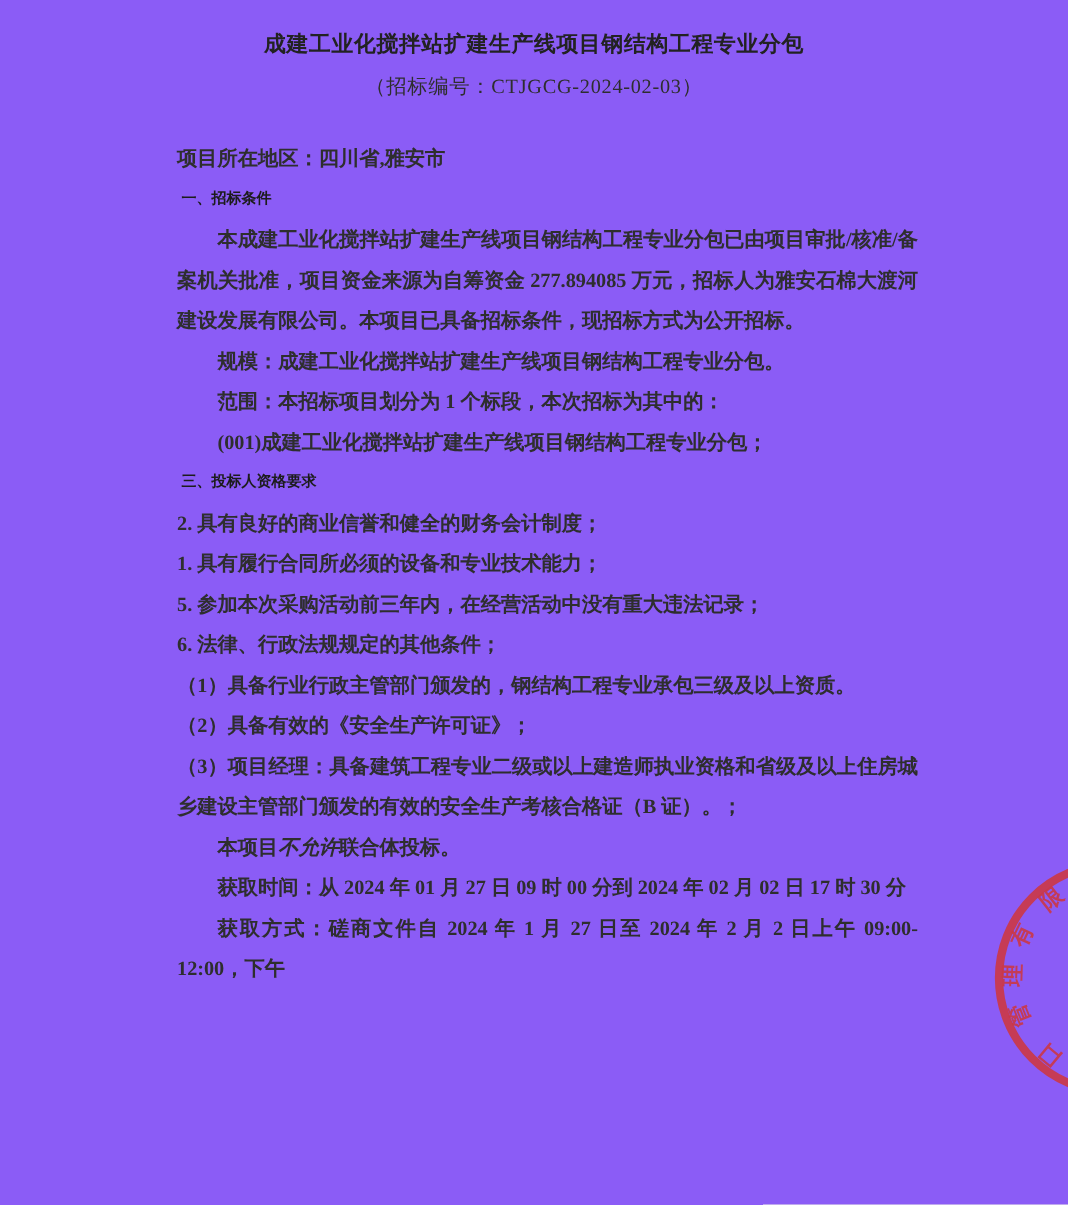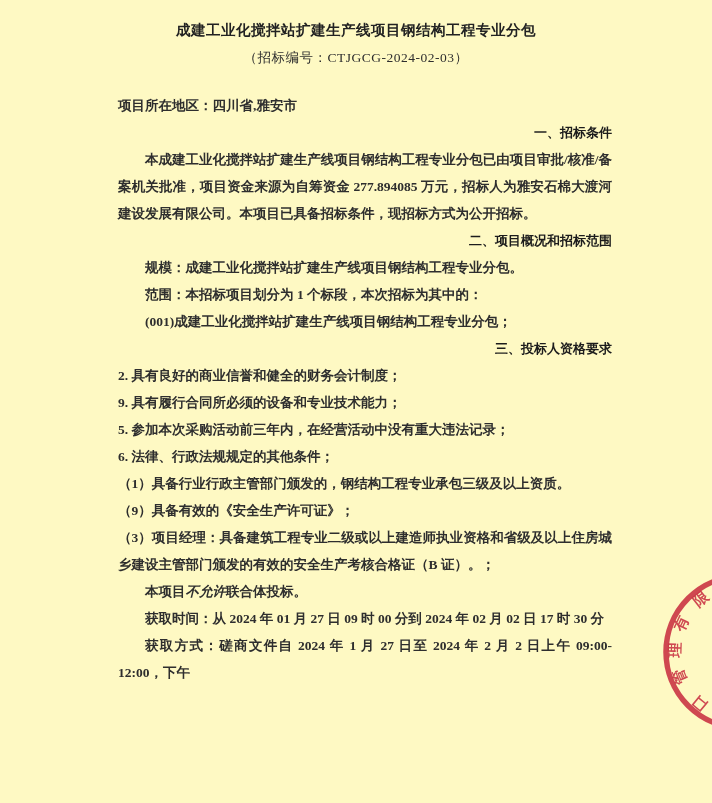--- a/index.html
+++ b/index.html
@@ -1,21 +1,21 @@
 <!DOCTYPE html>
 <html><head>
 <meta charset="utf-8">
 <style>
   html, body { margin: 0; padding: 0; background: #e8e8e8; }
   .page {
     position: relative;
     width: 712px;
     height: 803px;
     margin: 0 auto;
-    background: #fef9c3;
+    background: #8b5cf6;
     overflow: hidden;
     font-family: "Liberation Serif", "DejaVu Serif", serif;
     color: #2e2e2e;
   }
   .doc-header {
     position: absolute;
     top: 17px;
     left: 0;
     width: 712px;
     text-align: center;
@@ -42,24 +42,24 @@
   }
   .doc-content p,
   .doc-content h2 {
     margin: 0;
     font-size: 13.5px;
     line-height: 27px;
     font-weight: bold;
     text-align: justify;
   }
   .doc-content h2 {
-    font-size: 13px;
+    font-size: 10px;
     font-weight: bold;
     color: #1c1c1c;
-    text-align: right;
+    text-align: left;
     margin-left: 3px;
   }
   .indent { text-indent: 2em; }
   .emph { font-style: italic; }
   .seal {
     position: absolute;
     left: 632px;
     top: 548px;
     width: 80px;
     height: 200px;
@@ -79,32 +79,31 @@
     <div class="doc-title">成建工业化搅拌站扩建生产线项目钢结构工程专业分包</div>
     <div class="doc-subtitle">（招标编号：CTJGCG-2024-02-03）</div>
   </header>
 
   <main class="doc-content">
     <p>项目所在地区：四川省,雅安市</p>
 
     <h2>一、招标条件</h2>
     <p class="indent">本成建工业化搅拌站扩建生产线项目钢结构工程专业分包已由项目审批/核准/备案机关批准，项目资金来源为自筹资金 277.894085 万元，招标人为雅安石棉大渡河建设发展有限公司。本项目已具备招标条件，现招标方式为公开招标。</p>
 
-    <h2>二、项目概况和招标范围</h2>
     <p class="indent">规模：成建工业化搅拌站扩建生产线项目钢结构工程专业分包。</p>
     <p class="indent">范围：本招标项目划分为 1 个标段，本次招标为其中的：</p>
     <p class="indent">(001)成建工业化搅拌站扩建生产线项目钢结构工程专业分包；</p>
 
     <h2>三、投标人资格要求</h2>
     <p>2. 具有良好的商业信誉和健全的财务会计制度；</p>
-    <p>9. 具有履行合同所必须的设备和专业技术能力；</p>
+    <p>1. 具有履行合同所必须的设备和专业技术能力；</p>
     <p>5. 参加本次采购活动前三年内，在经营活动中没有重大违法记录；</p>
     <p>6. 法律、行政法规规定的其他条件；</p>
     <p>（1）具备行业行政主管部门颁发的，钢结构工程专业承包三级及以上资质。</p>
-    <p>（9）具备有效的《安全生产许可证》；</p>
+    <p>（2）具备有效的《安全生产许可证》；</p>
     <p>（3）项目经理：具备建筑工程专业二级或以上建造师执业资格和省级及以上住房城乡建设主管部门颁发的有效的安全生产考核合格证（B 证）。；</p>
     <p class="indent"><span>本项目</span><span class="emph">不允许</span><span>联合体投标。</span></p>
 
     <p class="indent">获取时间：从 2024 年 01 月 27 日 09 时 00 分到 2024 年 02 月 02 日 17 时 30 分</p>
     <p class="indent">获取方式：磋商文件自 2024 年 1 月 27 日至 2024 年 2 月 2 日上午 09:00-12:00，下午</p>
   </main>
 
   <svg class="seal" viewBox="0 0 80 200" aria-hidden="true">
     <circle cx="110" cy="104" r="76" fill="none" stroke="#cb3846" stroke-width="5.5" opacity="0.92"></circle>
     <defs>

